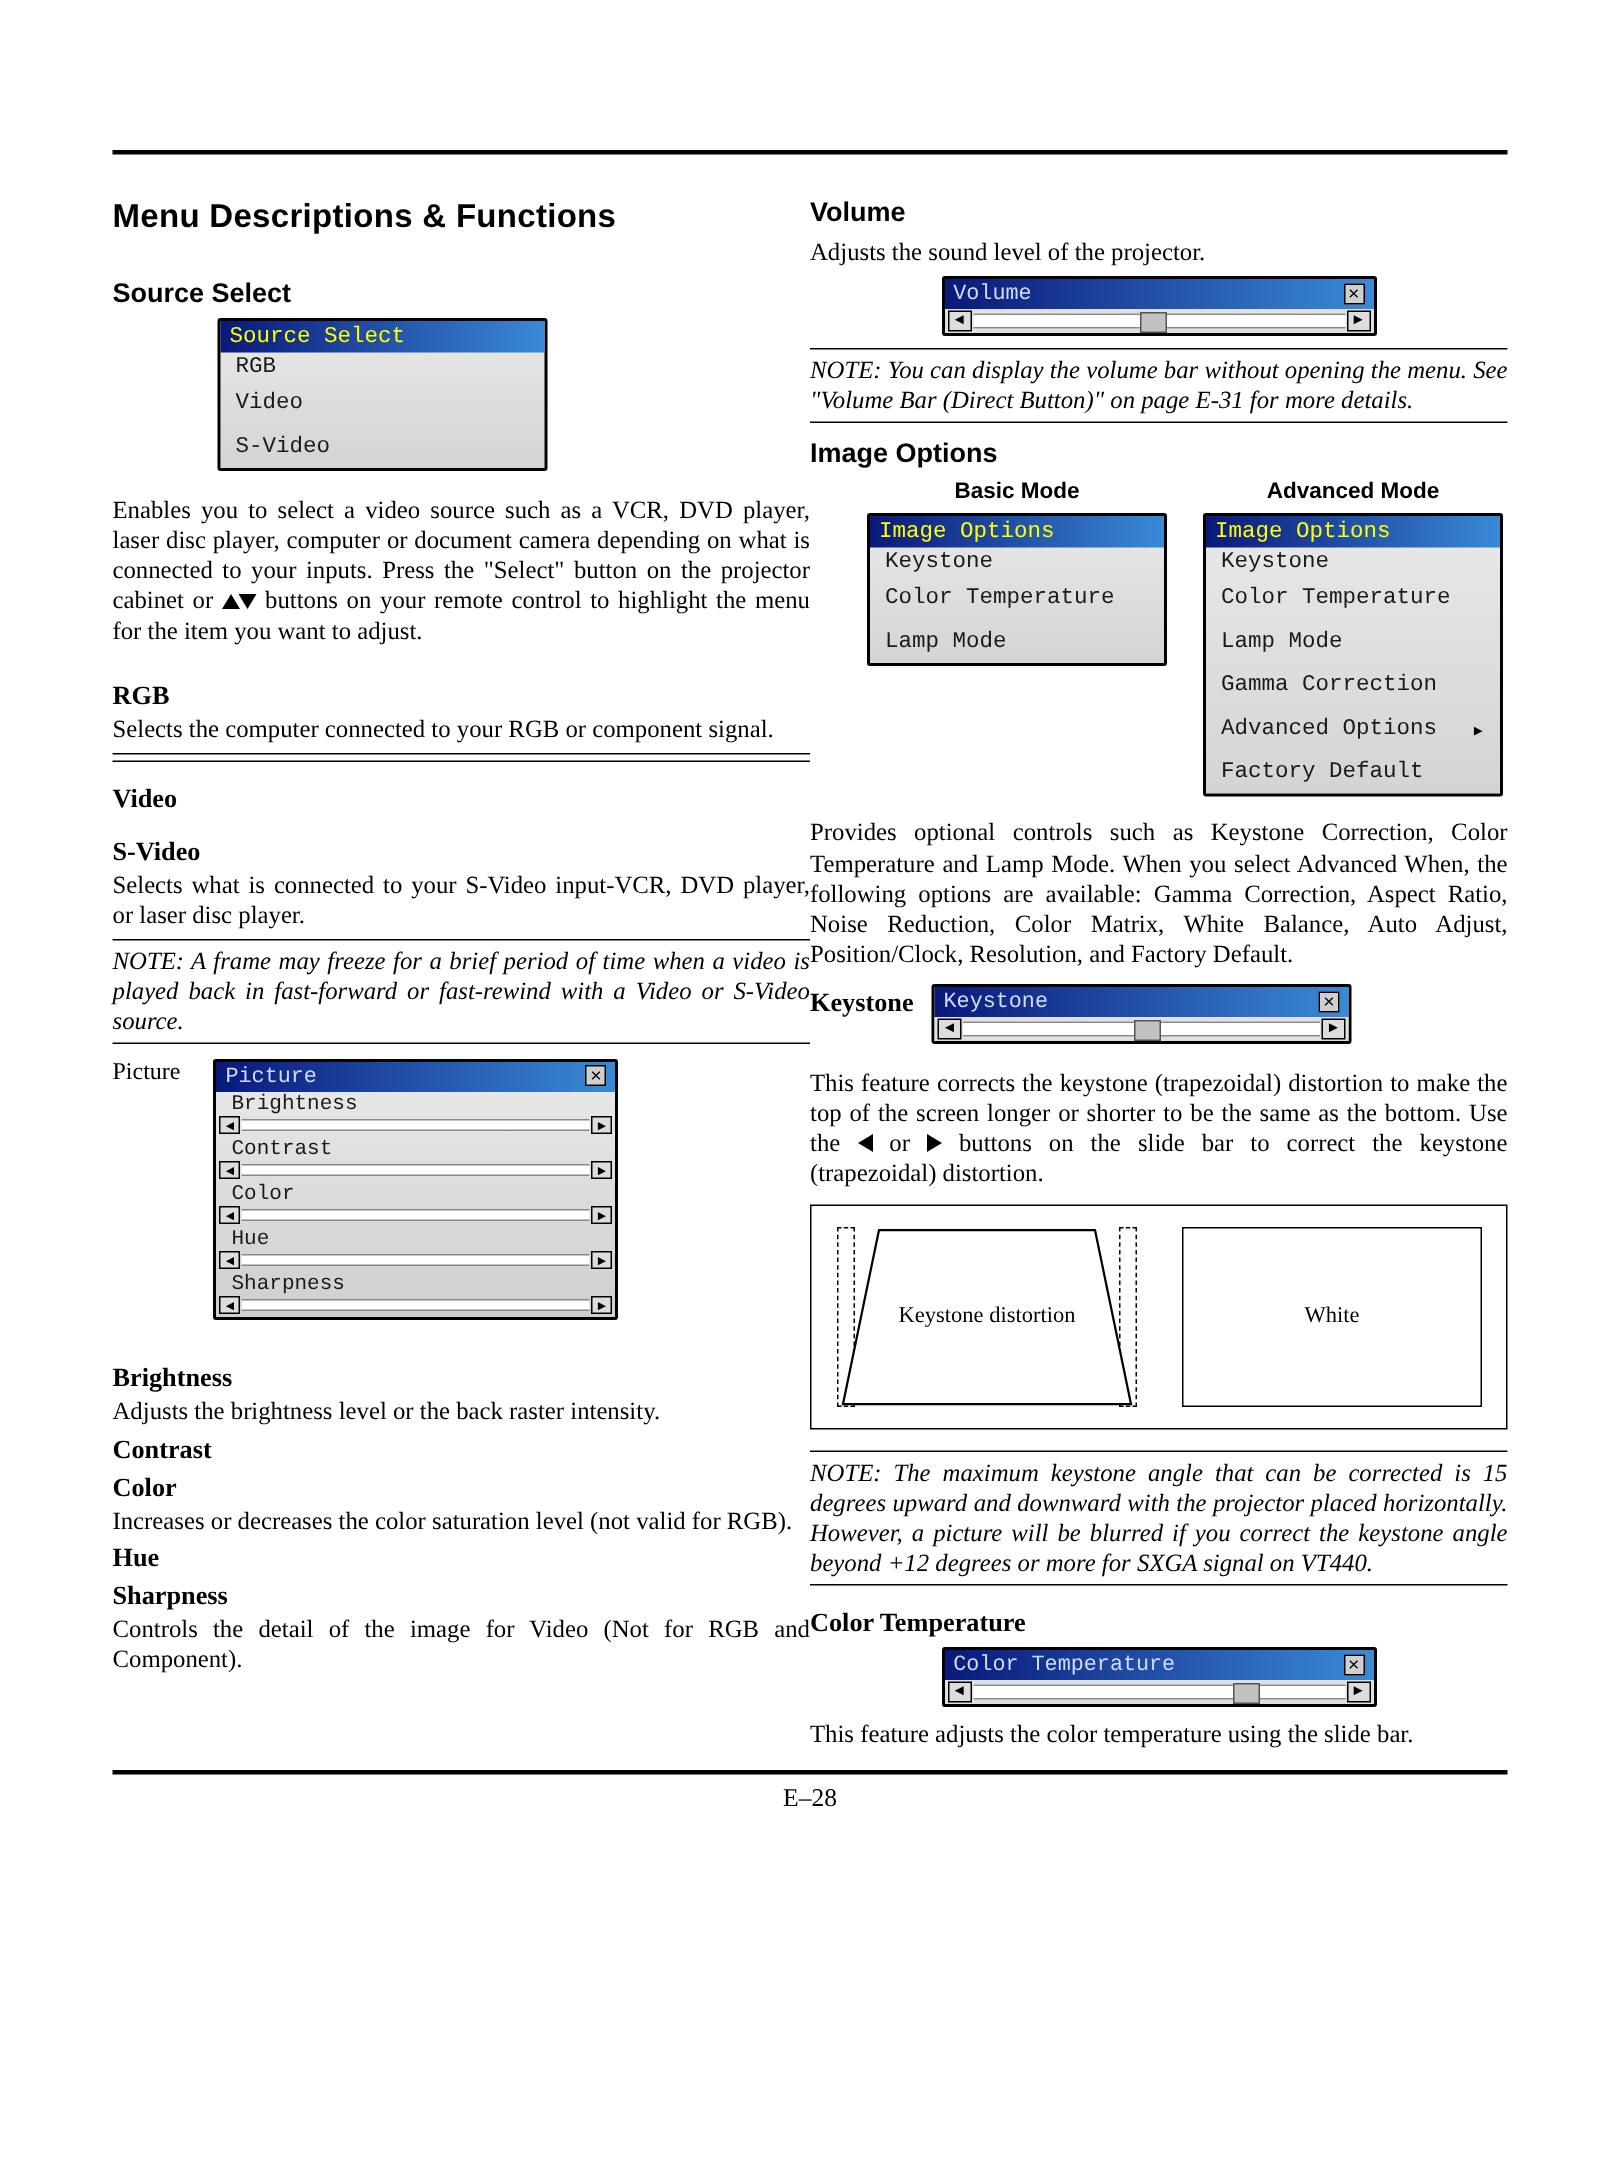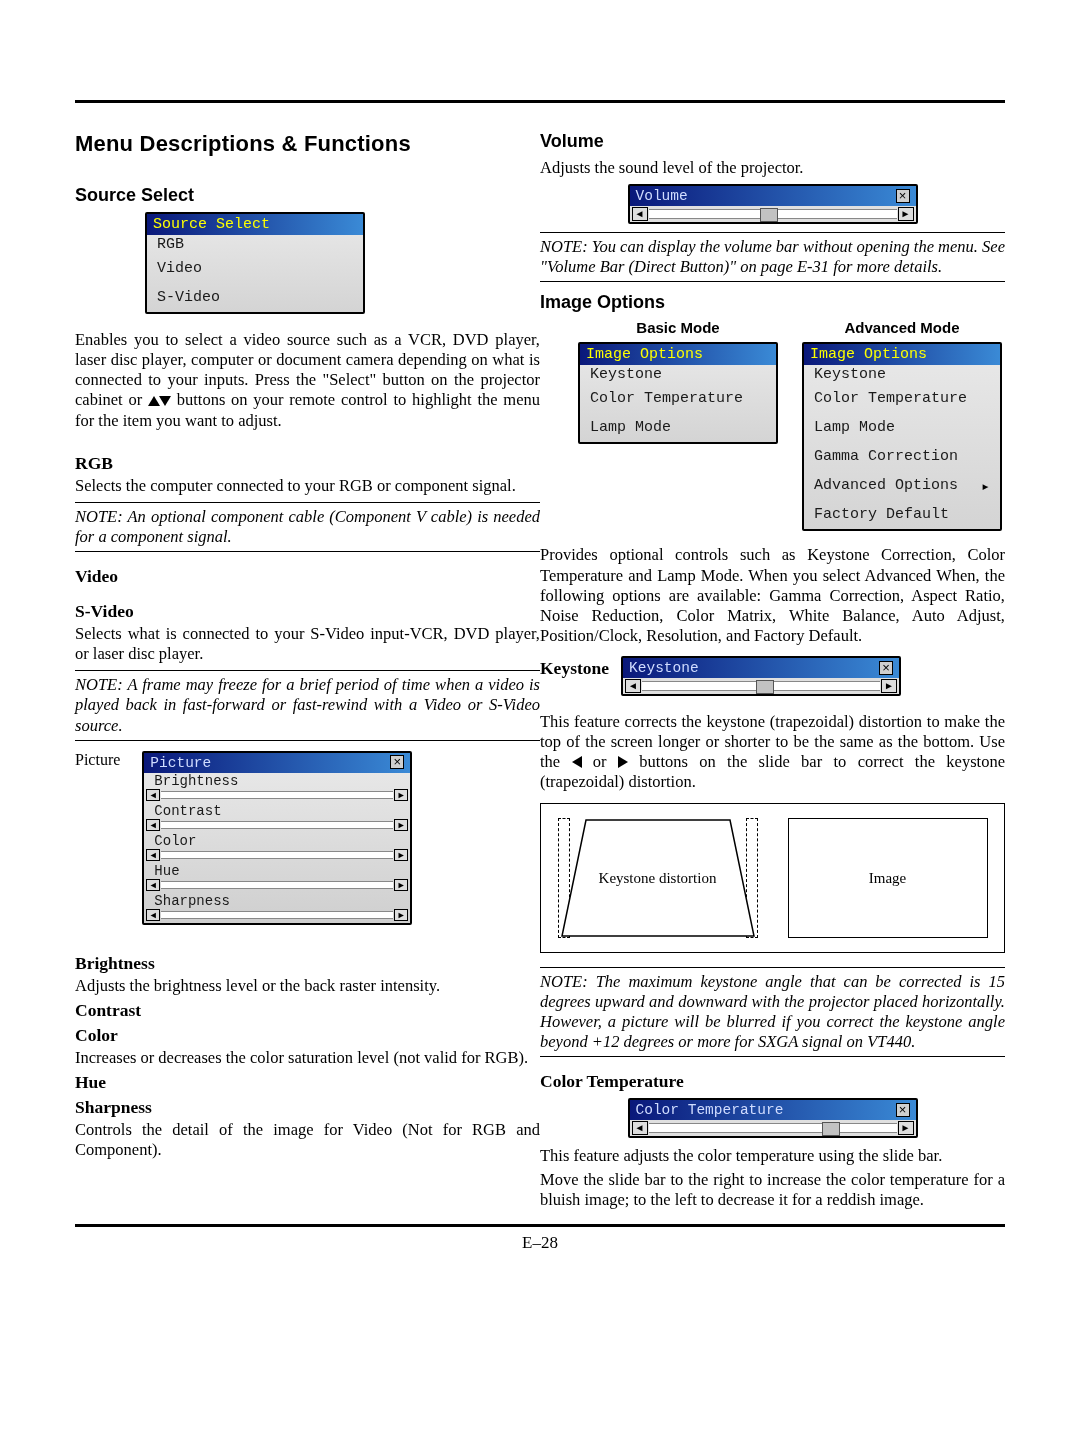--- a/index.html
+++ b/index.html
@@ -173,21 +173,21 @@
   .mode-col { flex:0 0 auto; }
   .mode-head { font-family: Helvetica, Arial, sans-serif; font-weight:bold; font-size:15px; text-align:center; margin-bottom:4px; }
   .keystone-row { display:flex; align-items:flex-start; margin: 4px 0 8px 0; }
   .keystone-label { font-family:"Times New Roman"; font-weight:bold; font-size:17.5px; margin-top:2px; }
   .comp-diagram {
     border: 1px solid #000;
     margin: 10px 0 14px 0;
     padding: 14px 16px;
     display: flex;
     gap: 30px;
-    justify-content: center;
+    justify-content: flex-end;
     align-items: center;
   }
   .trapezoid-wrap { position:relative; width:200px; height:120px; }
   .dotted-box {
     position:absolute;
     border:1px dashed #000;
   }
   .trap-inner-text {
     font-size:15px;
     text-align:center;
@@ -237,21 +237,20 @@
         <div class="menu-item">S-Video</div>
       </div>
 
       <p class="body">
         <span>Enables you to select a video source such as a VCR, DVD player, laser disc player, computer or document camera depending on what is connected to your inputs. Press the "Select" button on the projector cabinet or </span><span class="inline-icons"><span class="inline-up"></span><span class="inline-down"></span></span><span> buttons on your remote control to highlight the menu for the item you want to adjust.</span>
       </p>
 
       <h4 class="minihead" style="margin-top:22px;">RGB</h4>
       <p class="body">Selects the computer connected to your RGB or component signal.</p>
       <div class="note-rule-top"></div>
-      <p class="note">NOTE: An optional component cable (Component V cable) is needed for a component signal.</p>
       <div class="note-rule-bot"></div>
 
       <h4 class="minihead">Video</h4>
 
       <h4 class="minihead">S-Video</h4>
       <p class="body">Selects what is connected to your S-Video input-VCR, DVD player, or laser disc player.</p>
       <div class="note-rule-top"></div>
       <p class="note">NOTE: A frame may freeze for a brief period of time when a video is played back in fast-forward or fast-rewind with a Video or S-Video source.</p>
       <div class="note-rule-bot"></div>
 
@@ -381,21 +380,21 @@
       <div class="comp-diagram">
         <div class="trapezoid-wrap">
           <div class="dotted-box" style="left:0;top:0;width:12px;height:120px;"></div>
           <div class="dotted-box" style="right:0;top:0;width:12px;height:120px;"></div>
           <svg width="200" height="120" style="position:absolute;left:0;top:0;">
             <polygon points="28,2 172,2 196,118 4,118" fill="#fff" stroke="#000" stroke-width="1.5"></polygon>
           </svg>
           <div class="trap-inner-text">Keystone distortion</div>
         </div>
         <div class="normal-box">
-          <div class="trap-inner-text">Image</div>
+          <div class="trap-inner-text">White</div>
         </div>
       </div>
 
       <div class="note-rule-top"></div>
       <p class="note">NOTE: The maximum keystone angle that can be corrected is 15 degrees upward and downward with the projector placed horizontally. However, a picture will be blurred if you correct the keystone angle beyond +12 degrees or more for SXGA signal on VT440.</p>
       <div class="note-rule-bot"></div>
 
       <h4 class="minihead" style="margin-top:14px;">Color Temperature</h4>
 
       <div class="slider-panel" style="width:290px;margin-top:6px;">
@@ -406,20 +405,19 @@
         <div class="slider-track">
           <div class="cap">◄</div>
           <div class="rail">
               <div class="thumb" style="left:70%;"></div>
             </div>
           <div class="cap">►</div>
         </div>
       </div>
 
       <p class="body" style="margin-top:8px;">This feature adjusts the color temperature using the slide bar.</p>
-      <p class="body">Move the slide bar to the right to increase the color temperature for a bluish image; to the left to decrease it for a reddish image.</p>
 
     </div>
   </div>
 
   <div class="rule-bottom"></div>
   <div class="page-num">E–28</div>
 </div>
 
 </body></html>

